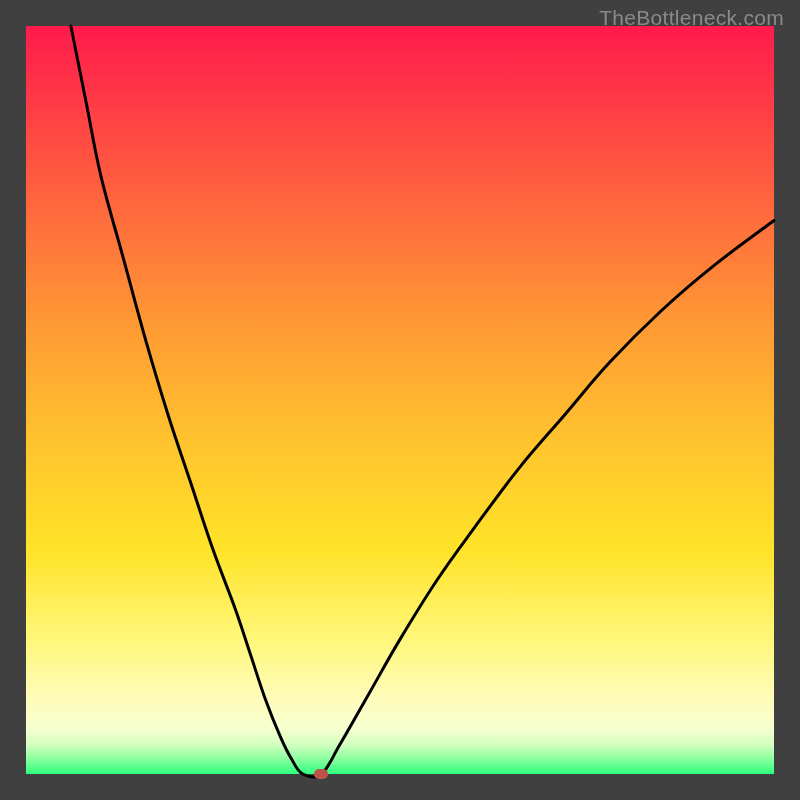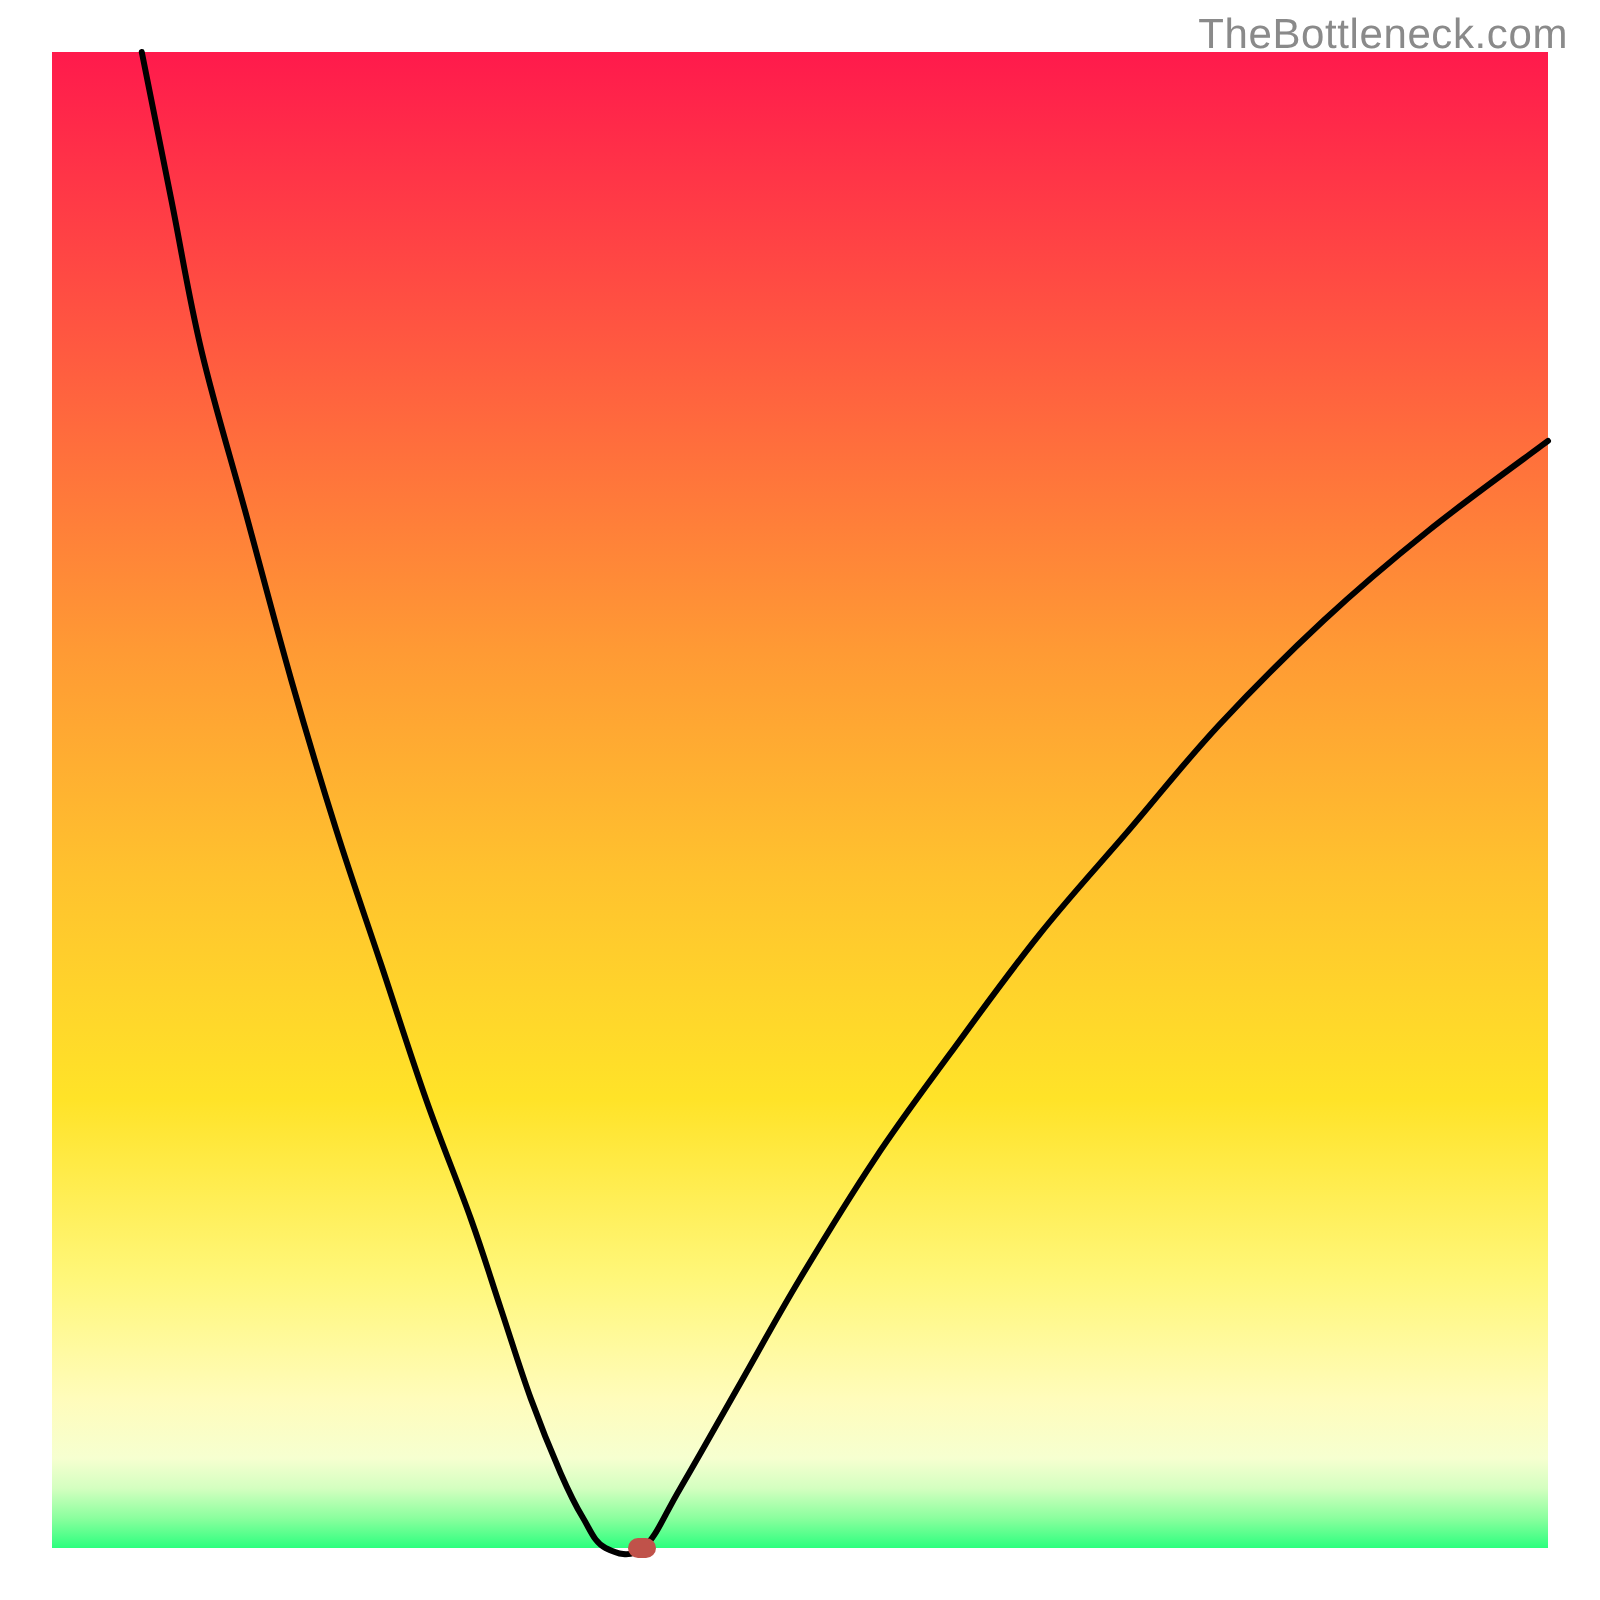--- a/index.html
+++ b/index.html
@@ -10,21 +10,21 @@
     background: #000;
     overflow: hidden;
     font-family: Arial, Helvetica, sans-serif;
   }
   .frame {
     position: absolute;
     left: 0;
     top: 0;
     width: 800px;
     height: 800px;
-    background: #ffffff;
+    background: #404040;
   }
   .plot-area {
     position: absolute;
     left: 26px;
     top: 26px;
     width: 748px;
     height: 748px;
     
     background: linear-gradient(
       to bottom,

